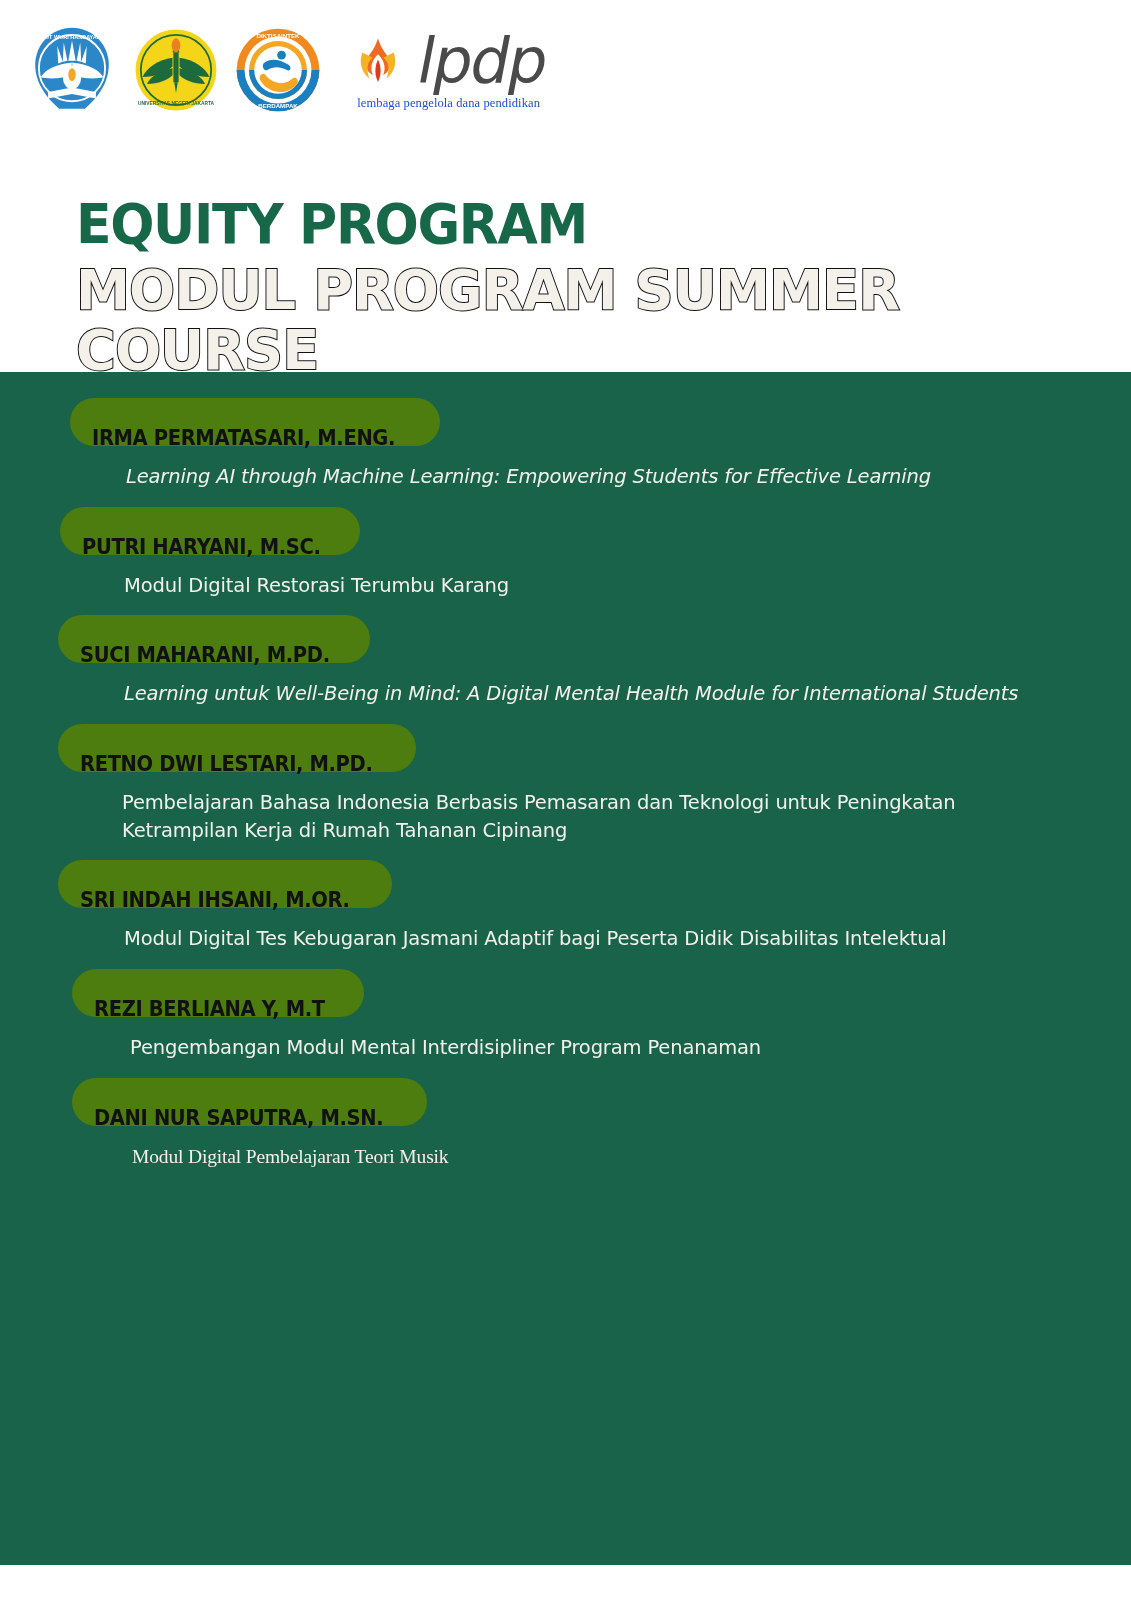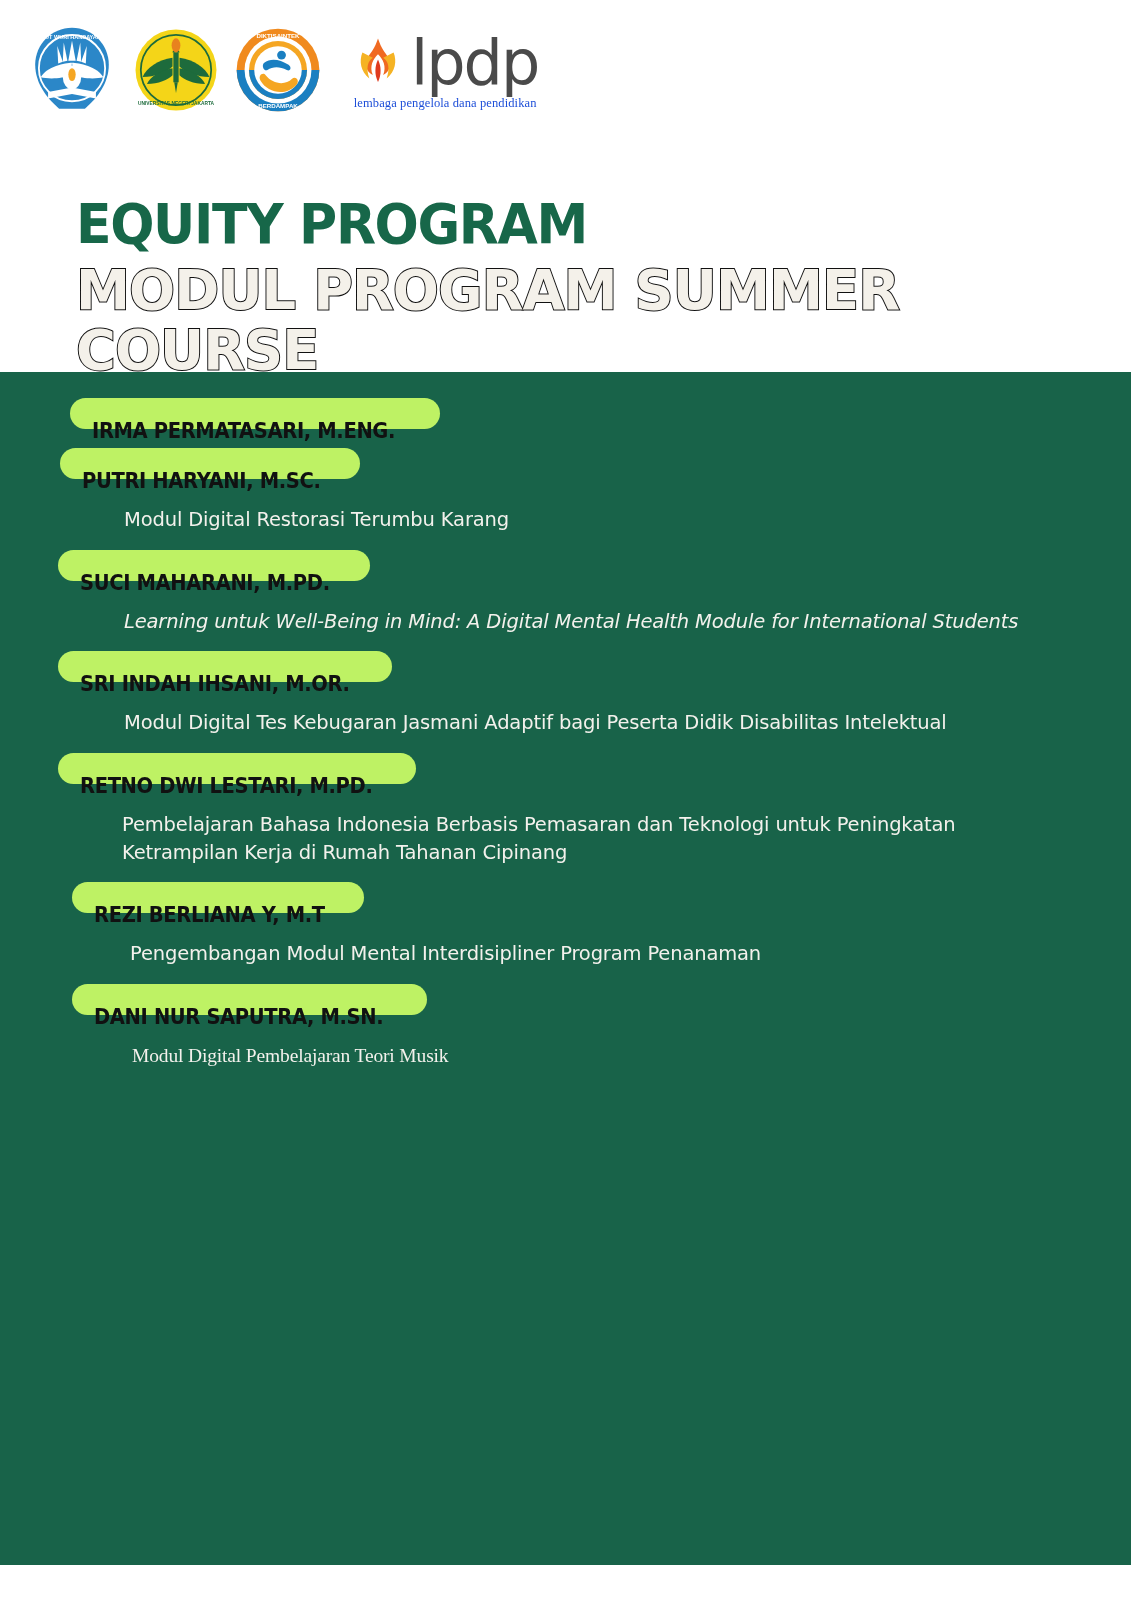--- a/index.html
+++ b/index.html
@@ -38,21 +38,21 @@
   }
   .logo-slot svg { display: block; }
 
   .lpdp-wrap {
     display: flex;
     flex-direction: column;
     align-items: center;
     margin-left: 16px;
     margin-top: 4px;
   }
-  .lpdp-row { display: flex; align-items: flex-end; gap: 7px; }
+  .lpdp-row { display: flex; align-items: flex-start; gap: 14px; font-style: italic; }
   .lpdp-word {
     font-family: "DejaVu Sans", sans-serif;
     font-size: 62px;
     line-height: 0.9;
     color: #4a4a4a;
     letter-spacing: -2px;
     font-weight: 400;
   }
   .lpdp-tag {
     font-family: Liberation Serif, serif;
@@ -108,25 +108,25 @@
     left: 0;
     top: 0;
     width: 100%;
     padding-top: 26px;
   }
 
   .entry { position: relative; margin-bottom: 6px; }
 
   .pill {
     display: inline-block;
-    background: #bef264;
+    background: #4d7c0f;
     border-radius: 40px;
-    height: 31px;
+    height: 48px;
     line-height: 48px;
-    padding: 9px 22px 0 22px;
+    padding: 16px 22px 0 22px;
     white-space: nowrap;
   }
   .pill-name {
     font-family: "DejaVu Sans", sans-serif;
     font-weight: bold;
     font-size: 21px;
     color: #111111;
     letter-spacing: -0.4px;
     transform: scaleX(0.93);
     display: inline-block;
@@ -233,23 +233,23 @@
 
   </div>
 
   <div class="title-block">
     <div class="title-main">EQUITY PROGRAM</div>
     <div class="title-sub">MODUL PROGRAM SUMMER COURSE</div>
   </div>
 
   <div class="green-panel">
     <div class="list" id="entry-list">
-        <div class="entry i0"><div class="pill"><span class="pill-name">IRMA PERMATASARI, M.ENG.</span></div></div>
+        <div class="entry i0"><div class="pill"><span class="pill-name">IRMA PERMATASARI, M.ENG.</span></div><div class="desc italic">Learning AI through Machine Learning: Empowering Students for Effective Learning</div></div>
         <div class="entry i1"><div class="pill"><span class="pill-name">PUTRI HARYANI, M.SC.</span></div><div class="desc">Modul Digital Restorasi Terumbu Karang</div></div>
         <div class="entry i2"><div class="pill"><span class="pill-name">SUCI MAHARANI, M.PD.</span></div><div class="desc italic">Learning untuk Well-Being in Mind: A Digital Mental Health Module for International Students</div></div>
+        <div class="entry i4"><div class="pill"><span class="pill-name">RETNO DWI LESTARI, M.PD.</span></div><div class="desc">Pembelajaran Bahasa Indonesia Berbasis Pemasaran dan Teknologi untuk Peningkatan Ketrampilan Kerja di Rumah Tahanan Cipinang</div></div>
         <div class="entry i3"><div class="pill"><span class="pill-name">SRI INDAH IHSANI, M.OR.</span></div><div class="desc">Modul Digital Tes Kebugaran Jasmani Adaptif bagi Peserta Didik Disabilitas Intelektual</div></div>
-        <div class="entry i4"><div class="pill"><span class="pill-name">RETNO DWI LESTARI, M.PD.</span></div><div class="desc">Pembelajaran Bahasa Indonesia Berbasis Pemasaran dan Teknologi untuk Peningkatan Ketrampilan Kerja di Rumah Tahanan Cipinang</div></div>
         <div class="entry i5"><div class="pill"><span class="pill-name">REZI BERLIANA Y, M.T</span></div><div class="desc">Pengembangan Modul Mental Interdisipliner Program Penanaman</div></div>
         <div class="entry i6"><div class="pill"><span class="pill-name">DANI NUR SAPUTRA, M.SN.</span></div><div class="desc">Modul Digital Pembelajaran Teori Musik</div></div>
       </div>
   </div>
 
 </div>
 
 </body></html>

